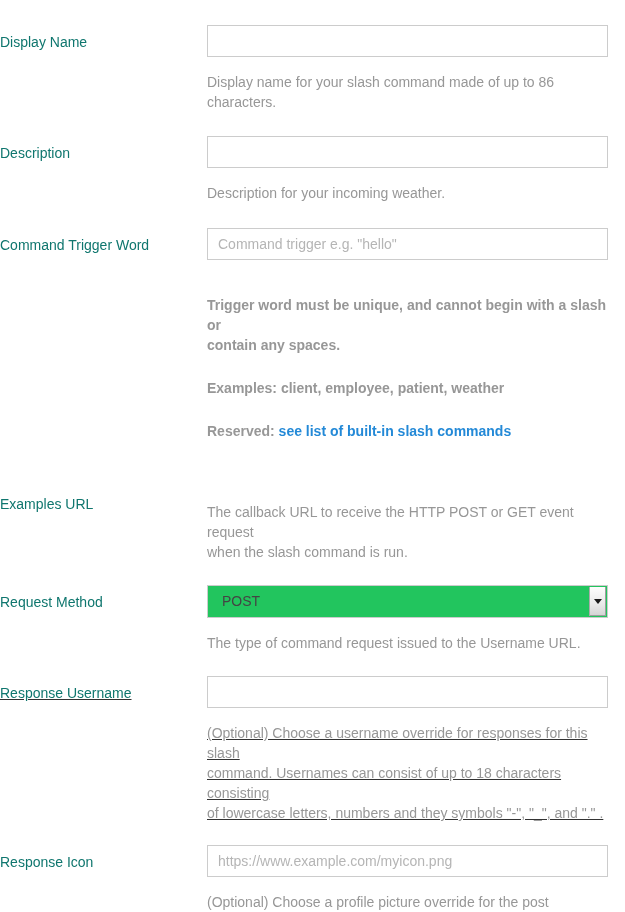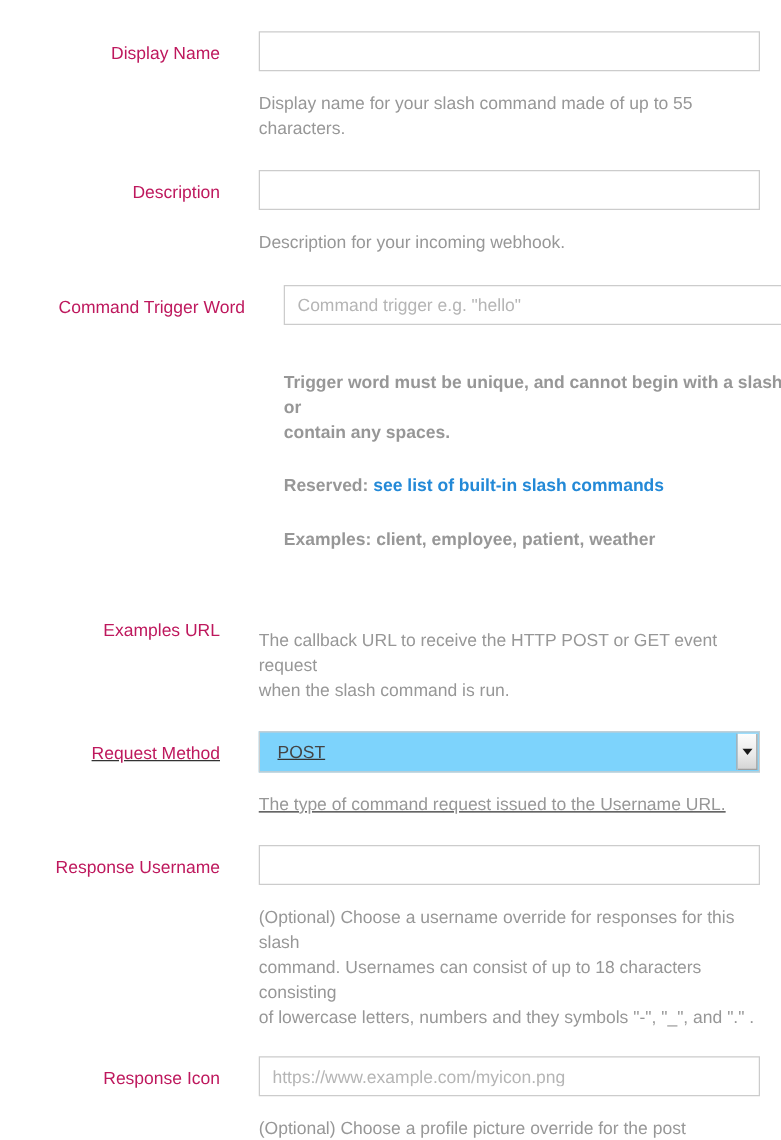--- a/index.html
+++ b/index.html
@@ -18,31 +18,31 @@
   }
   .form {
     padding-top: 25px;
   }
   .form-group {
     display: flex;
     align-items: flex-start;
     margin-bottom: 24px;
   }
   .form-group:nth-of-type(2) { margin-bottom: 25px; }
-  .form-group:nth-of-type(3) { margin-bottom: 26px; margin-left: 20px; }
+  .form-group:nth-of-type(3) { margin-bottom: 26px; }
   .form-group:nth-of-type(4) { margin-bottom: 23px; }
-  .form-group:nth-of-type(5) { margin-bottom: 23px; text-decoration: underline; }
-  .form-group:nth-of-type(6) { margin-bottom: 22px; }
+  .form-group:nth-of-type(5) { margin-bottom: 23px; }
+  .form-group:nth-of-type(6) { margin-bottom: 22px; text-decoration: underline; }
   .form-group:nth-of-type(7) { margin-bottom: 23px; }
   .label-col {
     width: 176px;
     flex: 0 0 176px;
-    text-align: right;
+    text-align: left;
     padding-top: 8px;
-    color: #be185d;
+    color: #0f766e;
     line-height: 18px;
   }
   .ctrl-col {
     margin-left: 31px;
     width: 401px;
     flex: 0 0 401px;
   }
   .text-input {
     display: block;
     width: 401px;
@@ -76,21 +76,21 @@
     color: #2389d7;
     text-decoration: none;
     cursor: pointer;
   }
   
   .select {
     position: relative;
     width: 401px;
     height: 33px;
     border: 1px solid #cccccc;
-    background: #7dd3fc;
+    background: #22c55e;
     line-height: 31px;
     padding-left: 14px;
     color: #444444;
     cursor: pointer;
   }
   .select-arrow-btn {
     position: absolute;
     top: 1px;
     right: 1px;
     bottom: 1px;
@@ -112,41 +112,41 @@
 </style>
 </head>
 <body>
 
 <div class="form">
 
   <div class="form-group">
     <div class="label-col">Display Name</div>
     <div class="ctrl-col">
       <input class="text-input" type="text" style="">
-      <div class="help">Display name for your slash command made of up to 55 characters.</div>
+      <div class="help">Display name for your slash command made of up to 86 characters.</div>
     </div>
   </div>
 
   <div class="form-group">
     <div class="label-col">Description</div>
     <div class="ctrl-col">
       <input class="text-input" type="text" style="">
-      <div class="help">Description for your incoming webhook.</div>
+      <div class="help">Description for your incoming weather.</div>
     </div>
   </div>
 
   <div class="form-group">
     <div class="label-col">Command Trigger Word</div>
     <div class="ctrl-col">
       <input class="text-input" type="text" placeholder="Command trigger e.g. &quot;hello&quot;" style="">
       <div class="help">
         <p>Trigger word must be unique, and cannot begin with a slash or
 contain any spaces.</p>
+        <p>Examples: client, employee, patient, weather</p>
         <p><span>Reserved: </span><a class="link">see list of built-in slash commands</a></p>
-        <p>Examples: client, employee, patient, weather</p>
       </div>
     </div>
   </div>
 
   <div class="form-group">
     <div class="label-col">Examples URL</div>
     <div class="ctrl-col">
       <div class="help">The callback URL to receive the HTTP POST or GET event request
 when the slash command is run.</div>
     </div>

